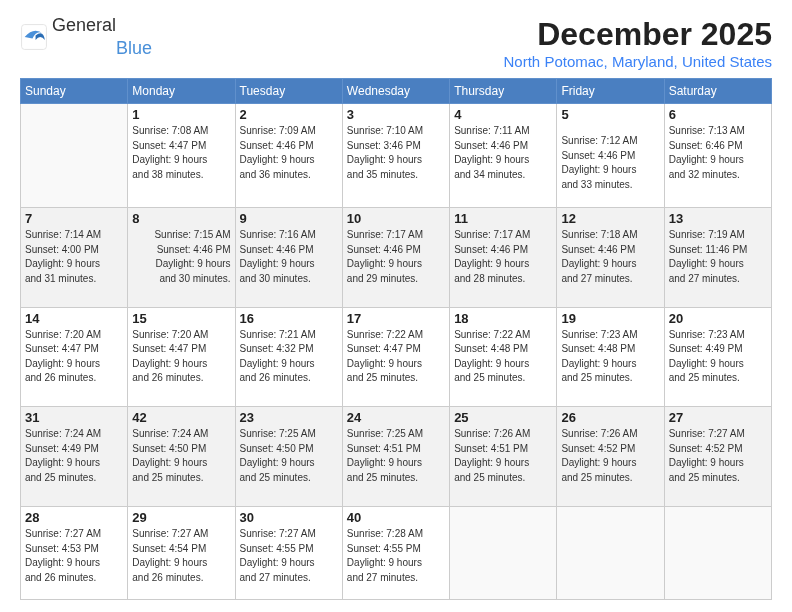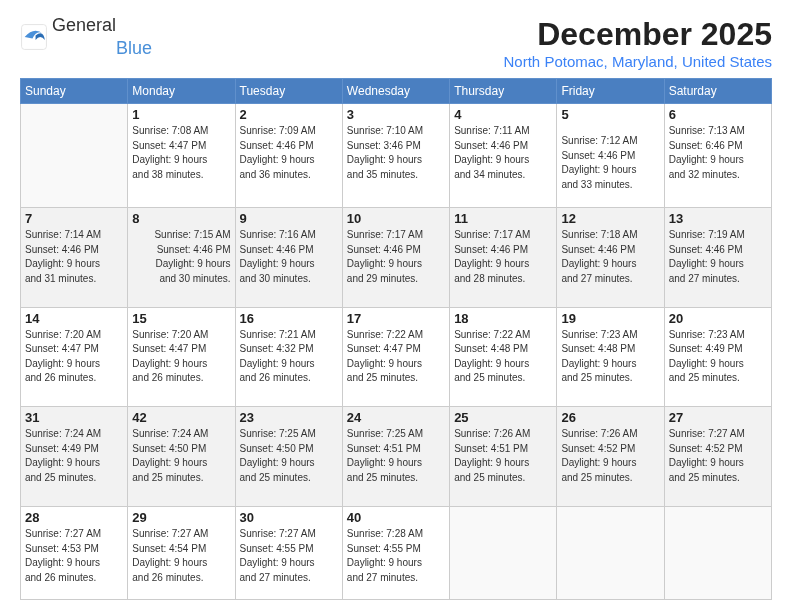--- a/index.html
+++ b/index.html
@@ -182,21 +182,21 @@
             <div class="day-info" style="white-space: pre-line;">Sunrise: 7:13 AM
 Sunset: 6:46 PM
 Daylight: 9 hours
 and 32 minutes.</div>
           </td>
         </tr>
         <tr>
           <td>
             <span class="day-number">7</span>
             <div class="day-info" style="white-space: pre-line;">Sunrise: 7:14 AM
-Sunset: 4:46 PM
+Sunset: 4:00 PM
 Daylight: 9 hours
 and 31 minutes.</div>
           </td>
           <td>
             <span class="day-number">8</span>
             <div class="day-info" style="white-space: pre-line; text-align: right;">Sunrise: 7:15 AM
 Sunset: 4:46 PM
 Daylight: 9 hours
 and 30 minutes.</div>
           </td>
@@ -224,21 +224,21 @@
           <td>
             <span class="day-number">12</span>
             <div class="day-info" style="white-space: pre-line;">Sunrise: 7:18 AM
 Sunset: 4:46 PM
 Daylight: 9 hours
 and 27 minutes.</div>
           </td>
           <td>
             <span class="day-number">13</span>
             <div class="day-info" style="white-space: pre-line;">Sunrise: 7:19 AM
-Sunset: 4:46 PM
+Sunset: 11:46 PM
 Daylight: 9 hours
 and 27 minutes.</div>
           </td>
         </tr>
         <tr>
           <td>
             <span class="day-number">14</span>
             <div class="day-info" style="white-space: pre-line;">Sunrise: 7:20 AM
 Sunset: 4:47 PM
 Daylight: 9 hours

